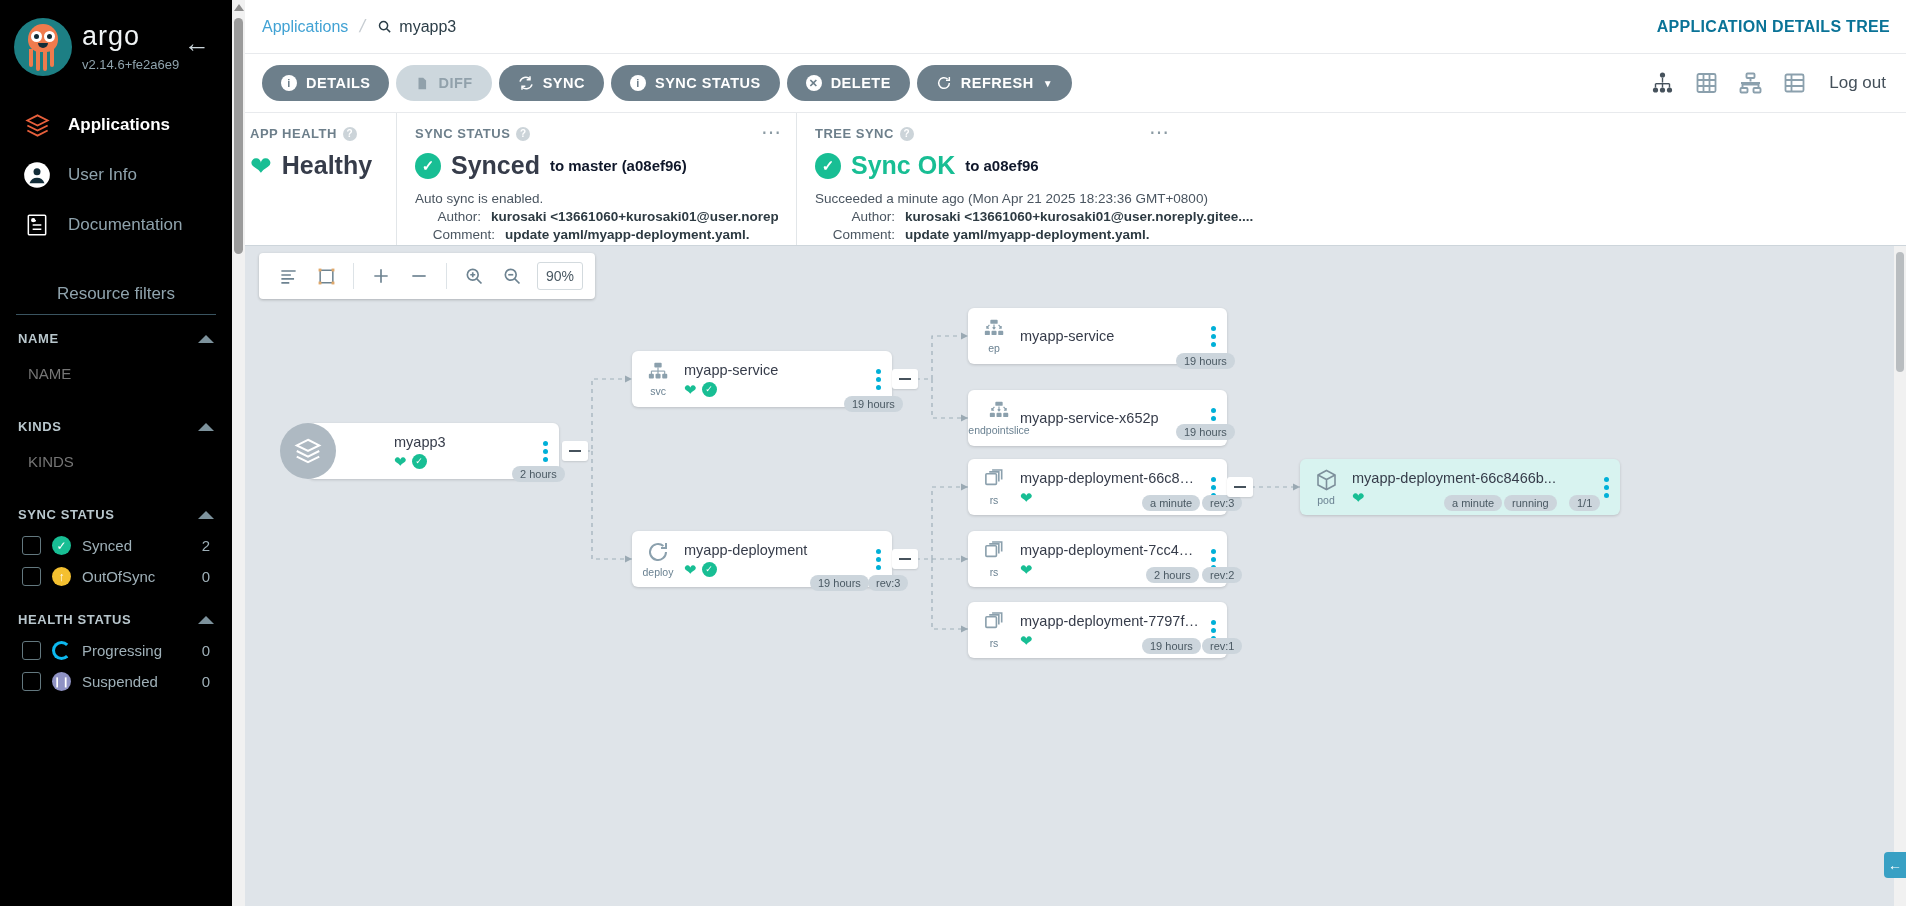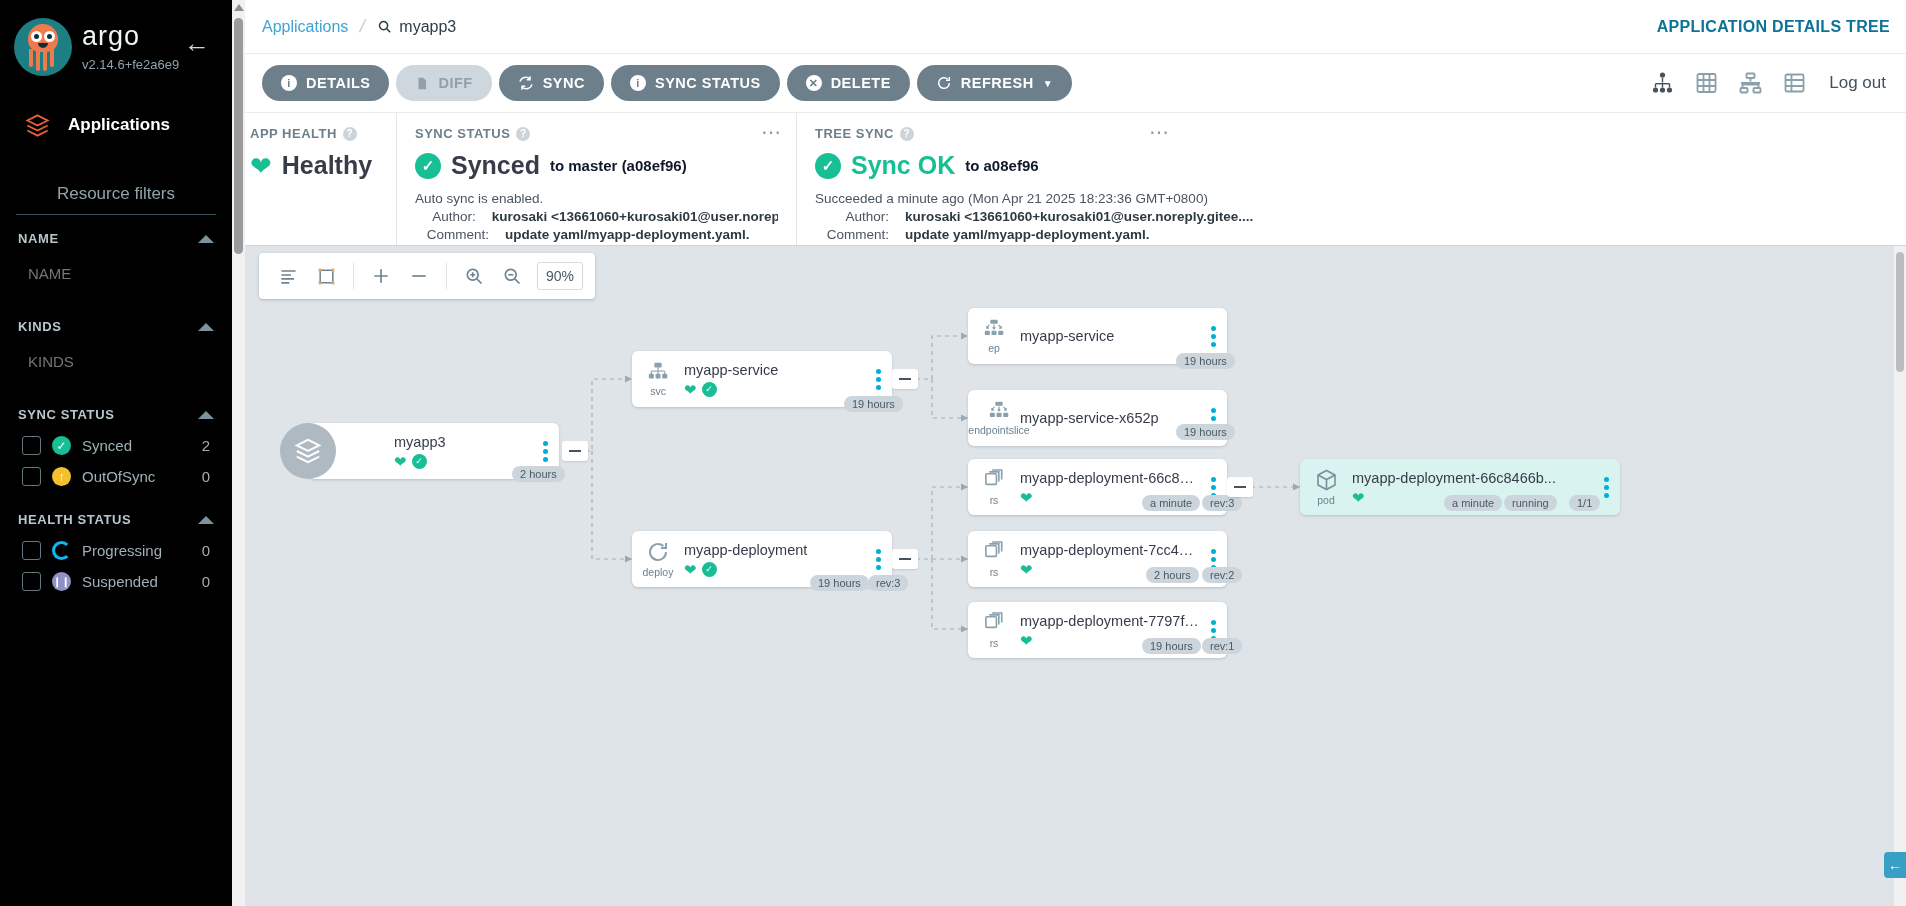--- a/index.html
+++ b/index.html
@@ -166,21 +166,21 @@
     width: 14px; height: 14px; border-radius: 50%; background: #ccd4d9;
     color: #fff; font-size: 10px; display: flex; align-items: center;
     justify-content: center; font-weight: bold;
   }
   .p-main { display: flex; align-items: center; gap: 10px; margin-top: 10px; }
   .p-status { font-size: 25px; color: #363c4a; font-weight: bold; }
   .p-status.ok { color: #18be94; }
   .p-sub { font-size: 15px; color: #0f172a; font-weight: bold; }
   .p-note { font-size: 13.5px; color: #4a5560; margin-top: 11px; }
   .kvrow { display: flex; font-size: 13.5px; margin-top: 3px; }
-  .kvrow .k { color: #4a5560; width: 90px; text-align: right; padding-right: 16px; }
+  .kvrow .k { color: #4a5560; width: 90px; text-align: right; padding-right: 10px; }
   .kvrow .v { color: #2d3a42; font-weight: bold; white-space: nowrap; overflow: hidden; }
   .dots3 {
     position: absolute; right: 14px; top: 14px; color: #8b9aa3;
     font-size: 20px; letter-spacing: 1px; line-height: 10px; cursor: pointer;
   }
   .heart { color: #18be94; font-size: 26px; line-height: 1; }
   .ckcircle {
     width: 26px; height: 26px; border-radius: 50%; background: #18be94;
     display: flex; align-items: center; justify-content: center;
     color: #fff; font-size: 15px; font-weight: bold;
@@ -298,20 +298,40 @@
     <div class="nav">
       <div class="nav-item active">
         <span class="nav-ico">
           <svg width="27" height="27" viewBox="0 0 24 24" fill="none" stroke="#e8603c" stroke-width="1.6">
             <path d="M12 3 L21 7.5 L12 12 L3 7.5 Z"></path>
               <path d="M3 12 L12 16.5 L21 12"></path>
               <path d="M3 16.5 L12 21 L21 16.5"></path>
           </svg>
         </span>
         <span>Applications</span>
+      </div>
+      <div class="nav-item">
+        <span class="nav-ico">
+          <svg width="28" height="28" viewBox="0 0 24 24">
+            <circle cx="12" cy="12" r="11" fill="#fff"></circle>
+            <circle cx="12" cy="9.2" r="3" fill="#122C38"></circle>
+            <path d="M5.6 19c1.1-3.2 3.5-4.6 6.4-4.6s5.3 1.4 6.4 4.6" fill="#122C38"></path>
+          </svg>
+        </span>
+        <span>User Info</span>
+      </div>
+      <div class="nav-item">
+        <span class="nav-ico">
+          <svg width="26" height="26" viewBox="0 0 24 24" fill="none" stroke="#fff" stroke-width="1.4">
+            <rect x="4" y="3" width="16" height="18" rx="1"></rect>
+            <path d="M8 8h3M8 12h8M8 16h8"></path>
+              <circle cx="8.5" cy="7.5" r="1.3" fill="#fff"></circle>
+          </svg>
+        </span>
+        <span>Documentation</span>
       </div>
     </div>
 
     <div class="filters-title">Resource filters</div>
 
     <div class="filters">
       <div class="fdiv"></div>
 
       <div class="fsec-head">
         <span>NAME</span>

